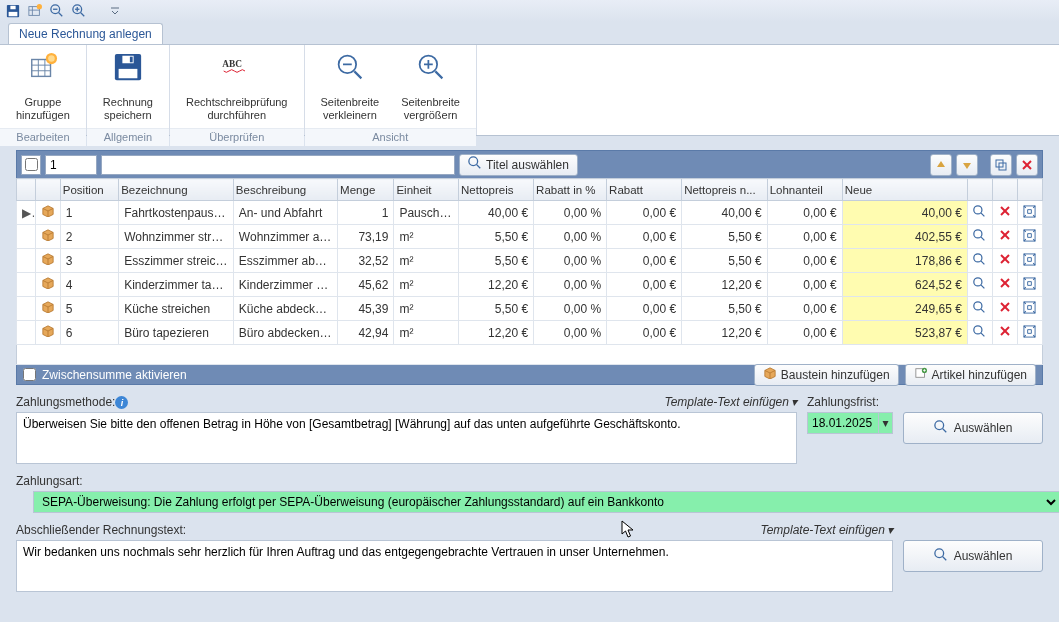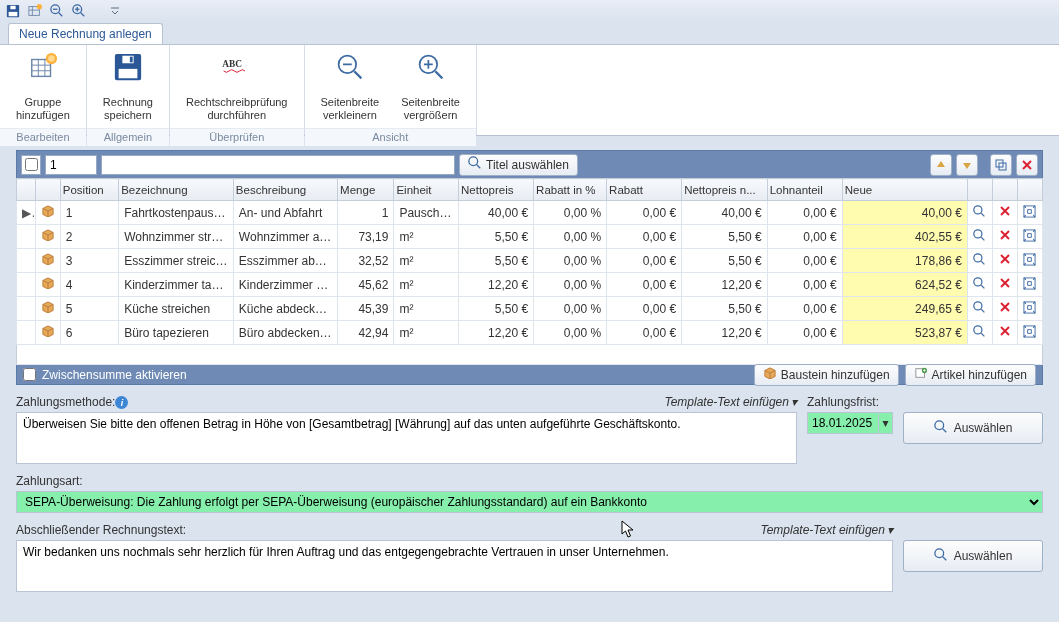--- a/index.html
+++ b/index.html
@@ -53,21 +53,21 @@
   
   .formrow { display:flex; gap:10px; margin-top:10px; }
   .formcol { display:flex; flex-direction:column; gap:3px; }
   .formcol.grow { flex:1; }
   .formlabel { font-size:12px; color:#333; display:flex; align-items:flex-end; }
   .template-link { margin-left:auto; font-size:12px; color:#333; display:flex; align-items:center; gap:2px; cursor:pointer;font-style:italic; }
   .labelrow { display:flex; align-items:center; }
   textarea.tf { width:100%; border:1px solid #b9c5d5; background:#fff; font-family:inherit; font-size:12px; padding:4px 6px; resize:none; }
   select.sel, .dateinput { border:1px solid #b9c5d5; background:#86efac; font-family:inherit; font-size:12px; padding:2px 4px; height:22px; }
   .selwrap { width:100%; }
-  select.sel { width:100%; }
+  select.sel { width:100%;margin-left:17px; }
   .sidebtn { width:140px; height:32px; background:linear-gradient(#fdfdfd,#e7ecf3); border:1px solid #9fb1c8; border-radius:3px; display:flex; align-items:center; justify-content:center; gap:6px; cursor:pointer; font-size:12px; }
 
   .info-i { display:inline-flex; width:13px; height:13px; border-radius:50%; background:#3d86d6; color:#fff; font-size:9px; font-weight:bold; align-items:center; justify-content:center; font-style:italic; }
 
   .cursor { position:absolute; pointer-events:none; }
 </style>
 </head>
 <body>
 
 <div class="qat">

